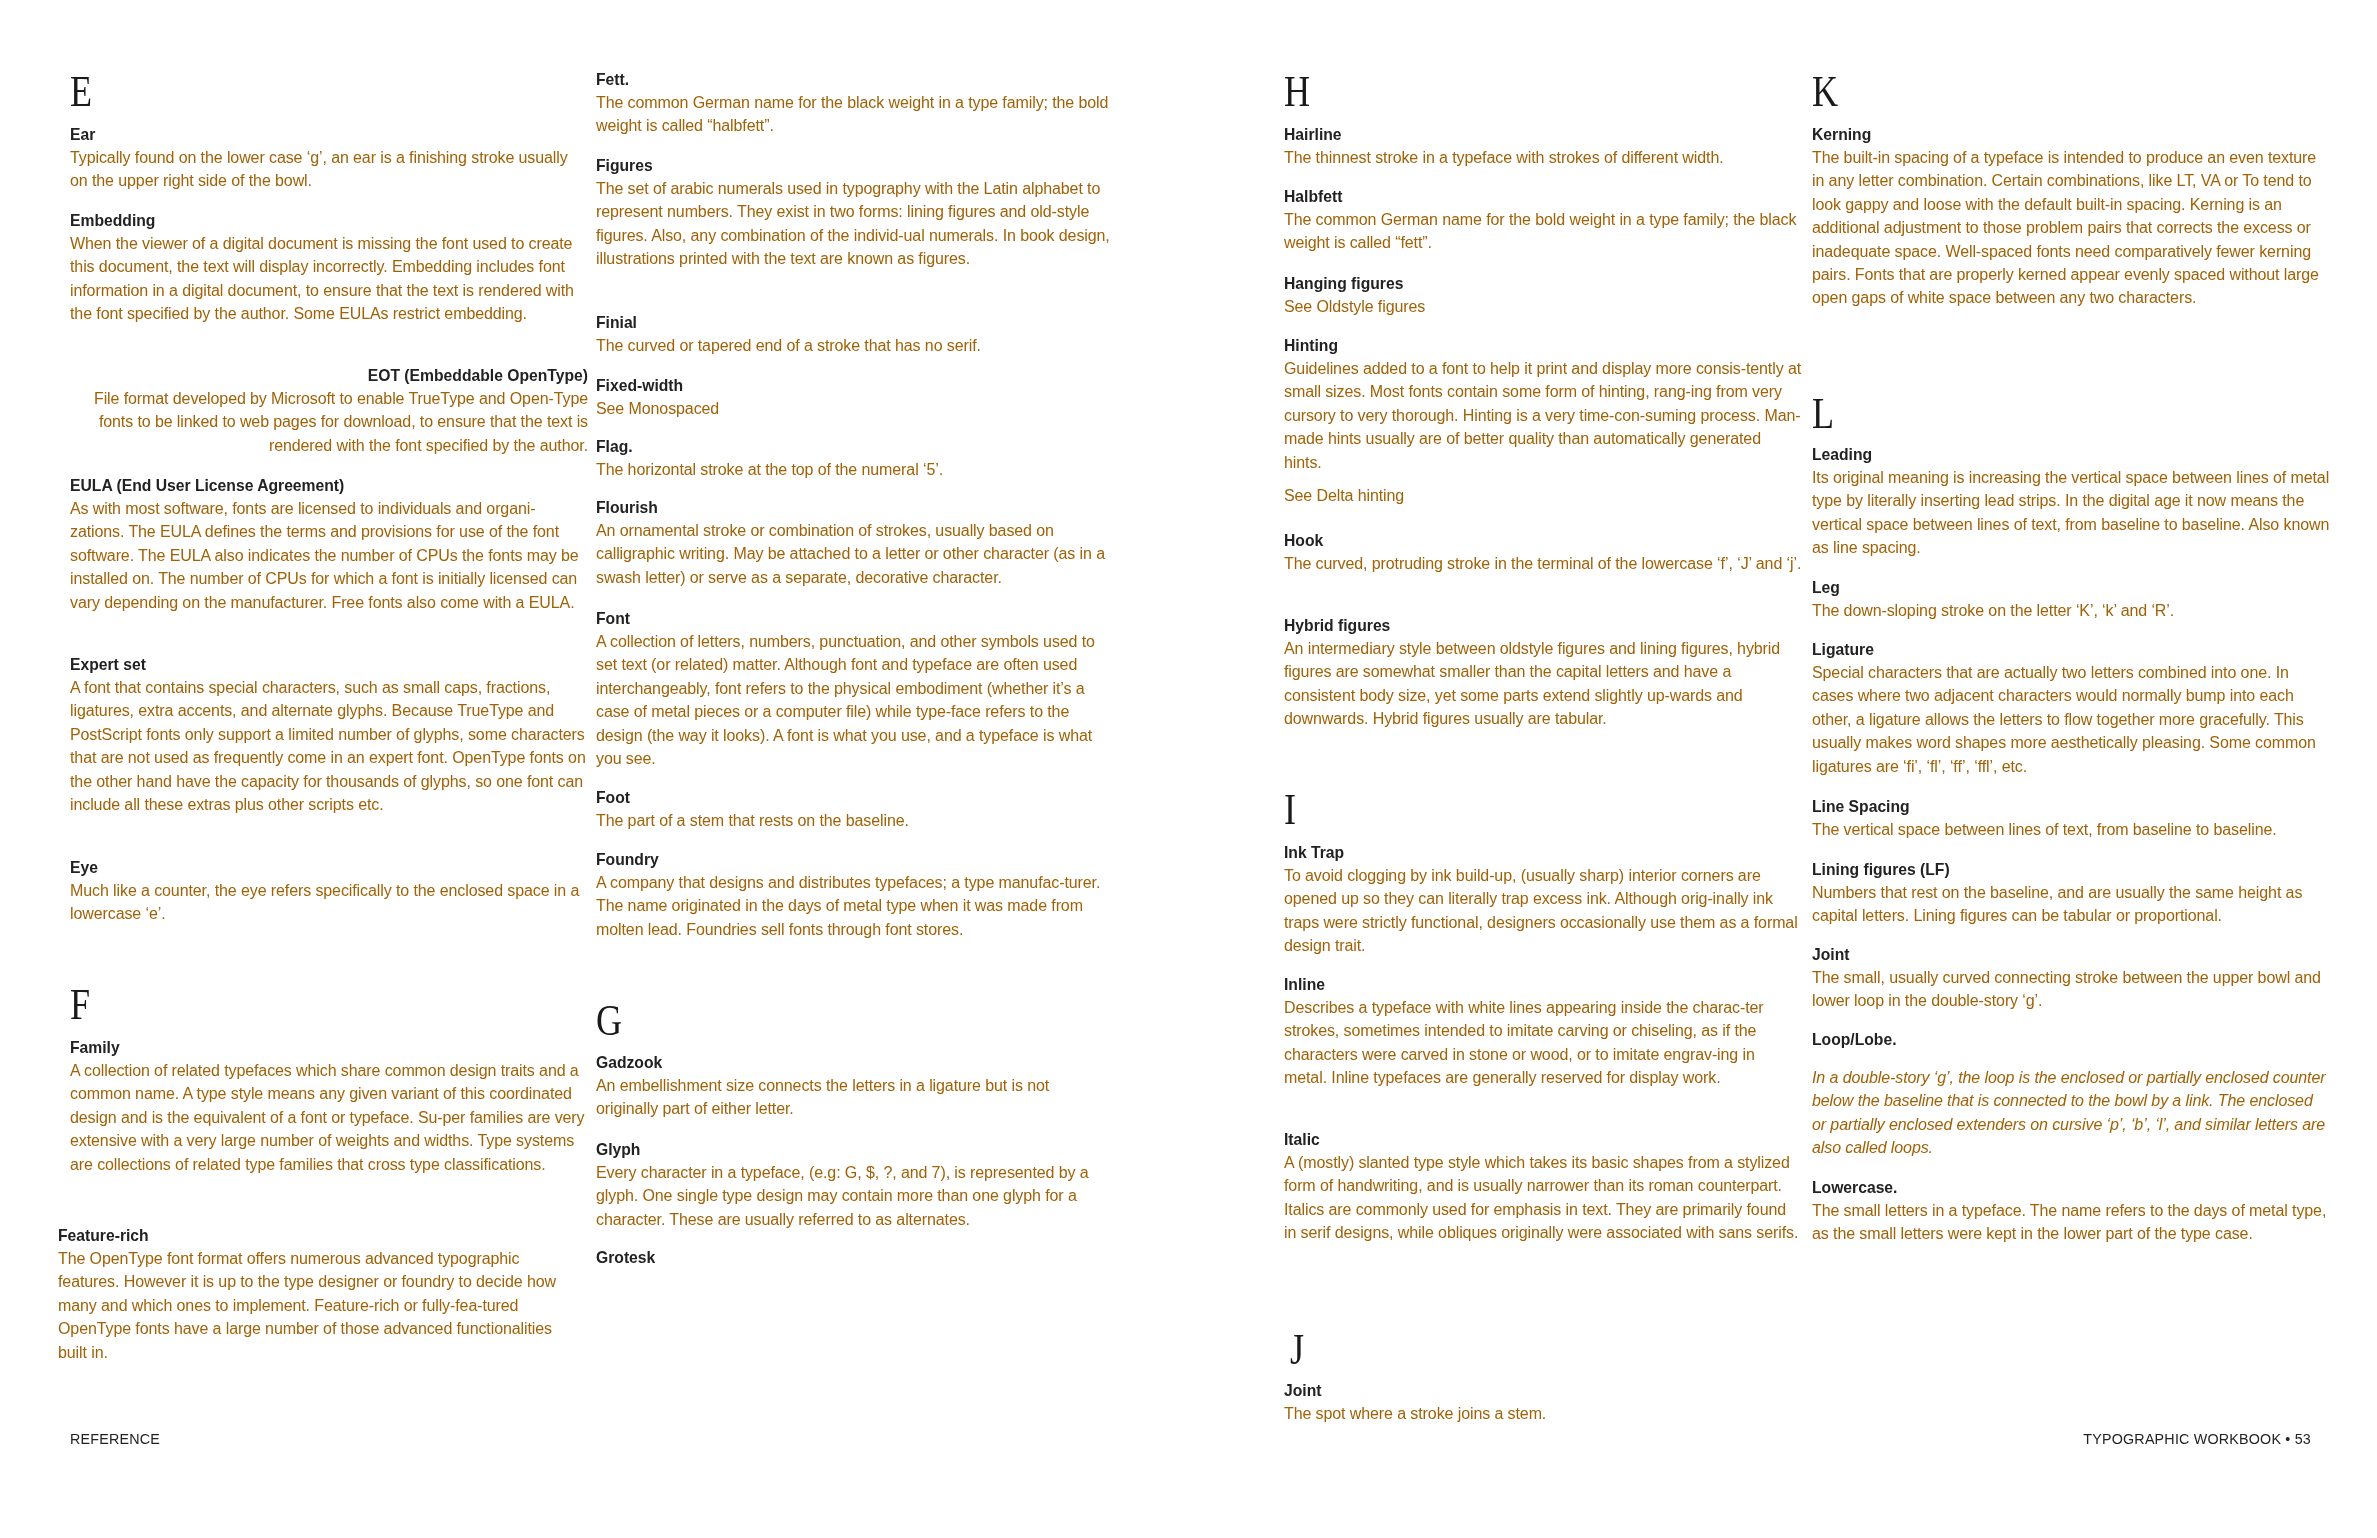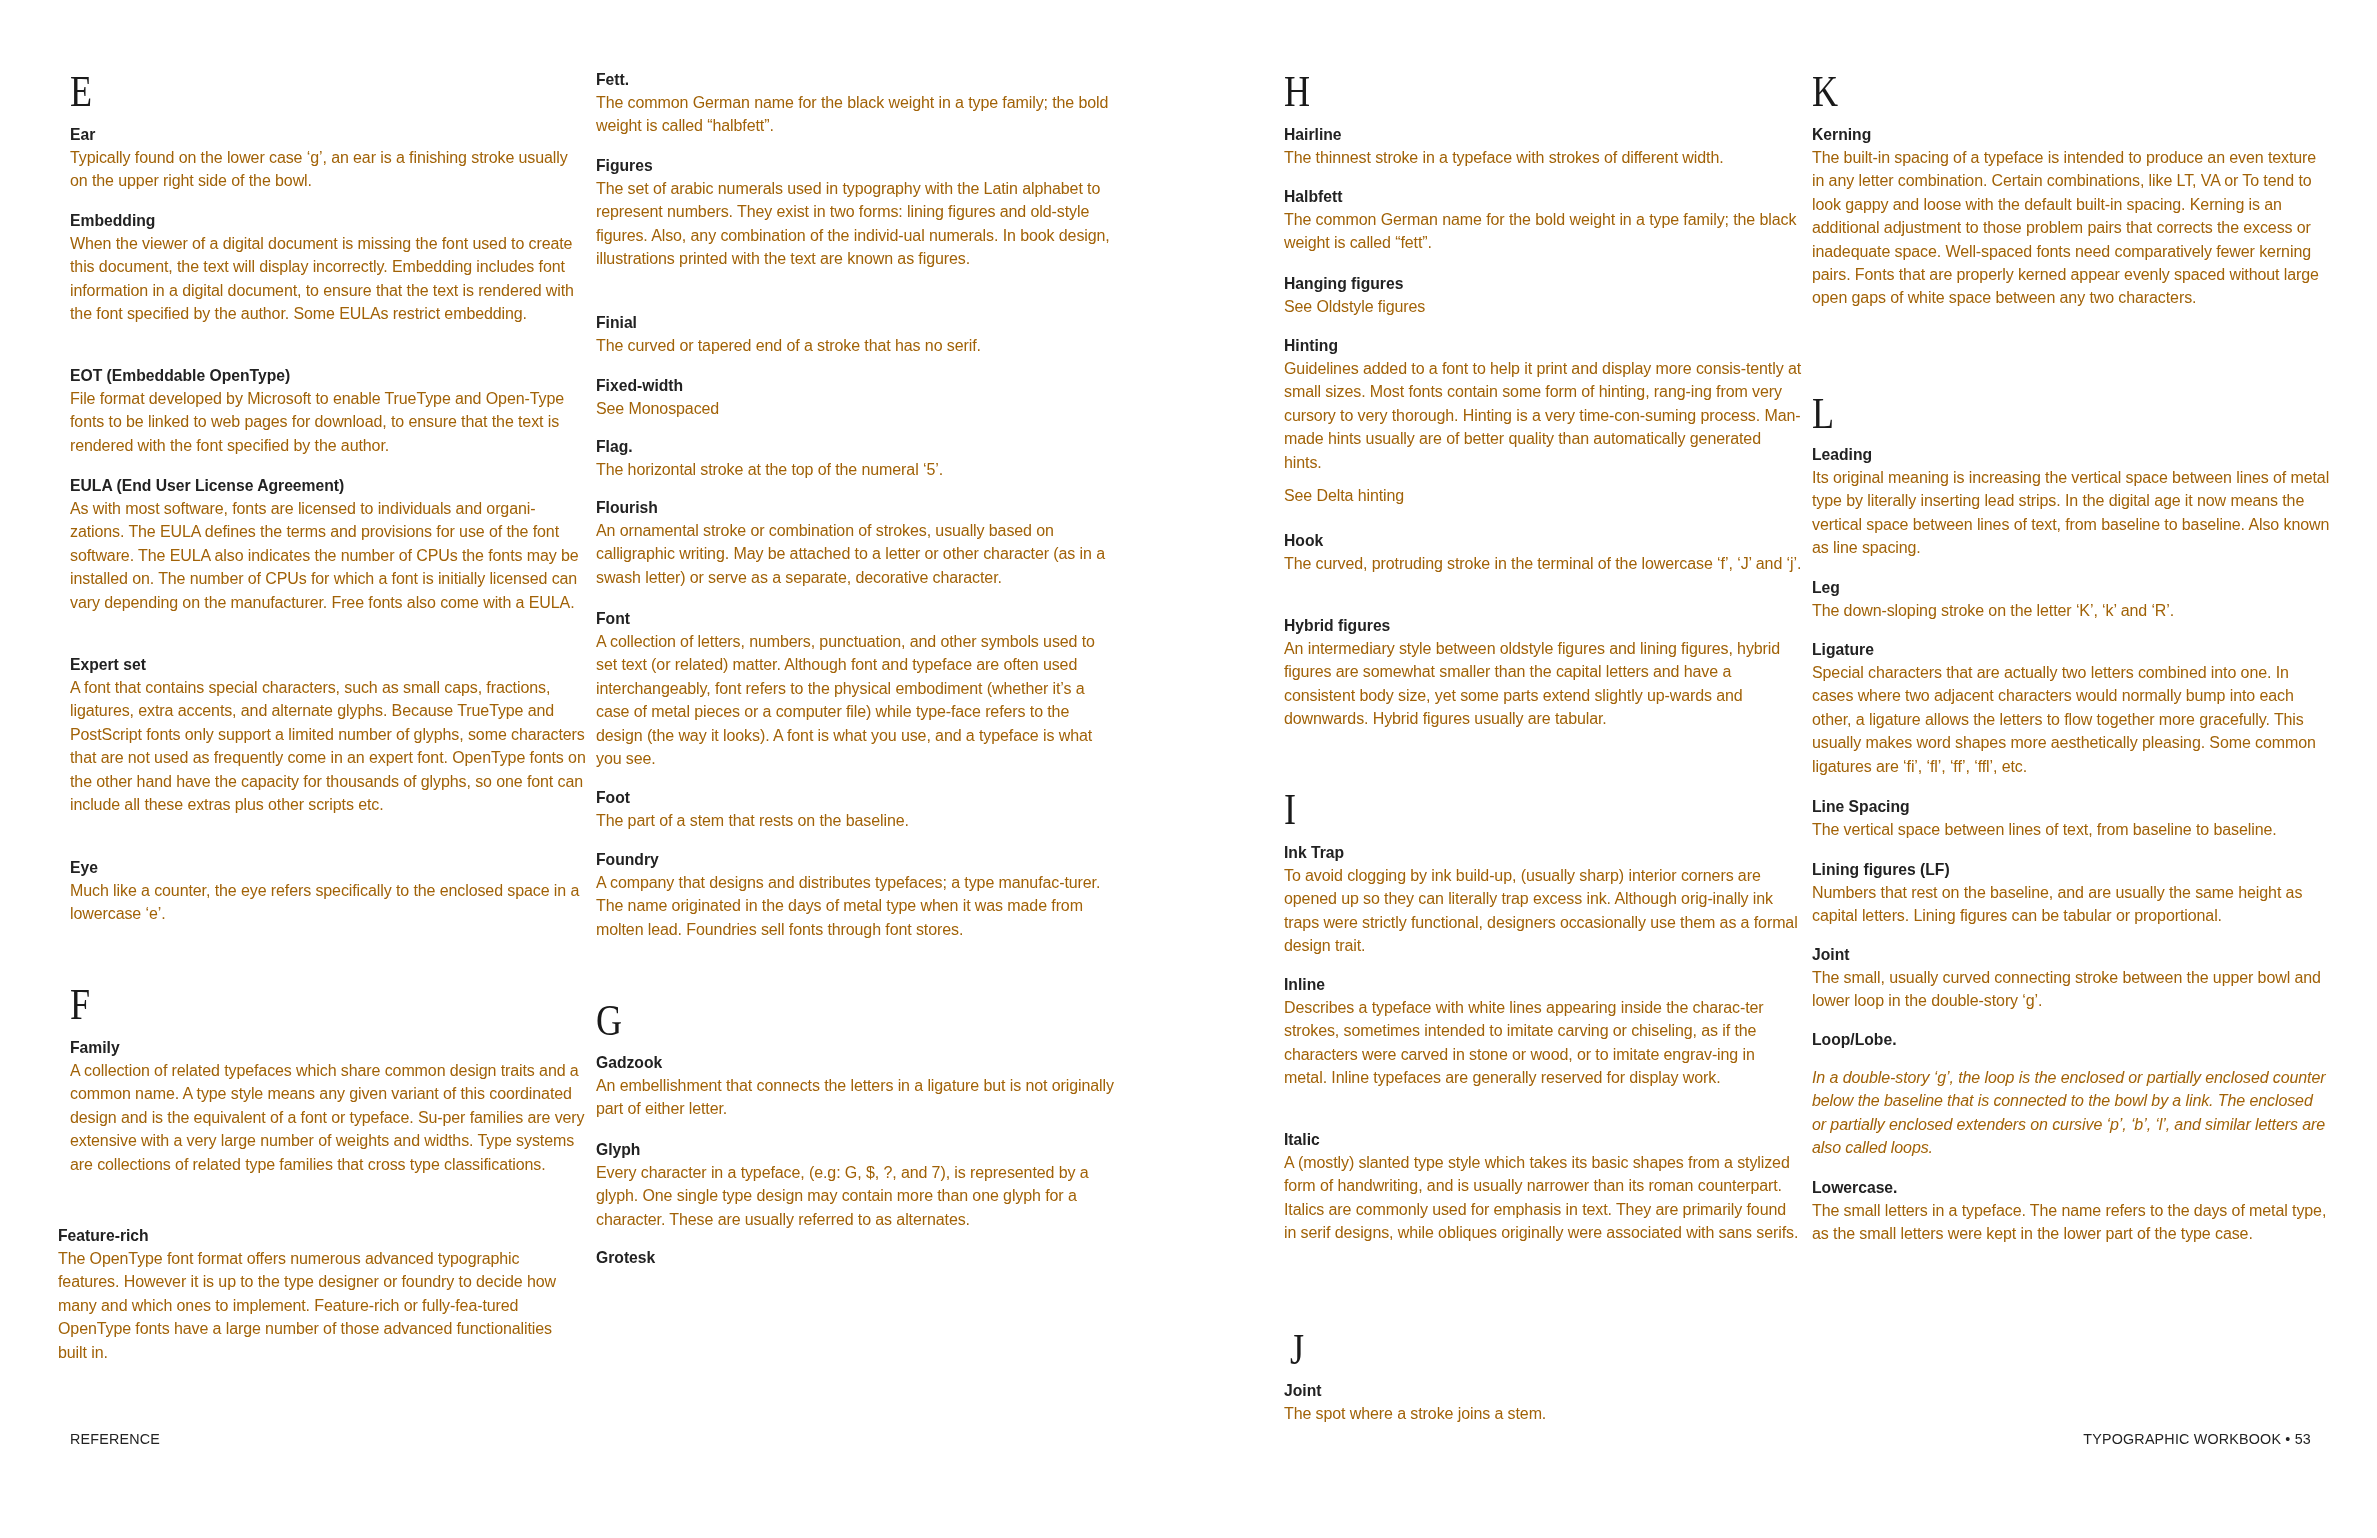--- a/index.html
+++ b/index.html
@@ -19,21 +19,21 @@
 <div class="letter" style="left:70px; top:70px;">E</div>
 
 <div class="block" style="left:70px; top:123px;">
   <div class="term">Ear</div>
   <div class="def">Typically found on the lower case ‘g’, an ear is a finishing stroke usually on the upper right side of the bowl.</div>
 </div>
 <div class="block" style="left:70px; top:209px;">
   <div class="term">Embedding</div>
   <div class="def">When the viewer of a digital document is missing the font used to create this document, the text will display incorrectly. Embedding includes font information in a digital document, to ensure that the text is rendered with the font specified by the author. Some EULAs restrict embedding.</div>
 </div>
-<div class="block" style="left:70px; top:364px;">
+<div class="block" style="left:70px; top:364px;text-align:right;">
   <div class="term">EOT (Embeddable OpenType)</div>
   <div class="def">File format developed by Microsoft to enable TrueType and Open-Type fonts to be linked to web pages for download, to ensure that the text is rendered with the font specified by the author.</div>
 </div>
 <div class="block" style="left:70px; top:474px;">
   <div class="term">EULA (End User License Agreement)</div>
   <div class="def">As with most software, fonts are licensed to individuals and organi-zations. The EULA defines the terms and provisions for use of the font software. The EULA also indicates the number of CPUs the fonts may be installed on. The number of CPUs for which a font is initially licensed can vary depending on the manufacturer. Free fonts also come with a EULA.</div>
 </div>
 <div class="block" style="left:70px; top:653px;">
   <div class="term">Expert set</div>
   <div class="def">A font that contains special characters, such as small caps, fractions, ligatures, extra accents, and alternate glyphs. Because TrueType and PostScript fonts only support a limited number of glyphs, some characters that are not used as frequently come in an expert font. OpenType fonts on the other hand have the capacity for thousands of glyphs, so one font can include all these extras plus other scripts etc.</div>
@@ -88,21 +88,21 @@
 </div>
 <div class="block" style="left:596px; top:848px;">
   <div class="term">Foundry</div>
   <div class="def">A company that designs and distributes typefaces; a type manufac-turer. The name originated in the days of metal type when it was made from molten lead. Foundries sell fonts through font stores.</div>
 </div>
 
 <div class="letter" style="left:596px; top:999px;">G</div>
 
 <div class="block" style="left:596px; top:1051px;">
   <div class="term">Gadzook</div>
-  <div class="def">An embellishment that connects the letters in a ligature but is not originally part of either letter.</div>
+  <div class="def">An embellishment size connects the letters in a ligature but is not originally part of either letter.</div>
 </div>
 <div class="block" style="left:596px; top:1138px;">
   <div class="term">Glyph</div>
   <div class="def">Every character in a typeface, (e.g: G, $, ?, and 7), is represented by a glyph. One single type design may contain more than one glyph for a character. These are usually referred to as alternates.</div>
 </div>
 <div class="block" style="left:596px; top:1246px;">
   <div class="term">Grotesk</div>
 </div>
 
 <div class="letter" style="left:1284px; top:70px;">H</div>

